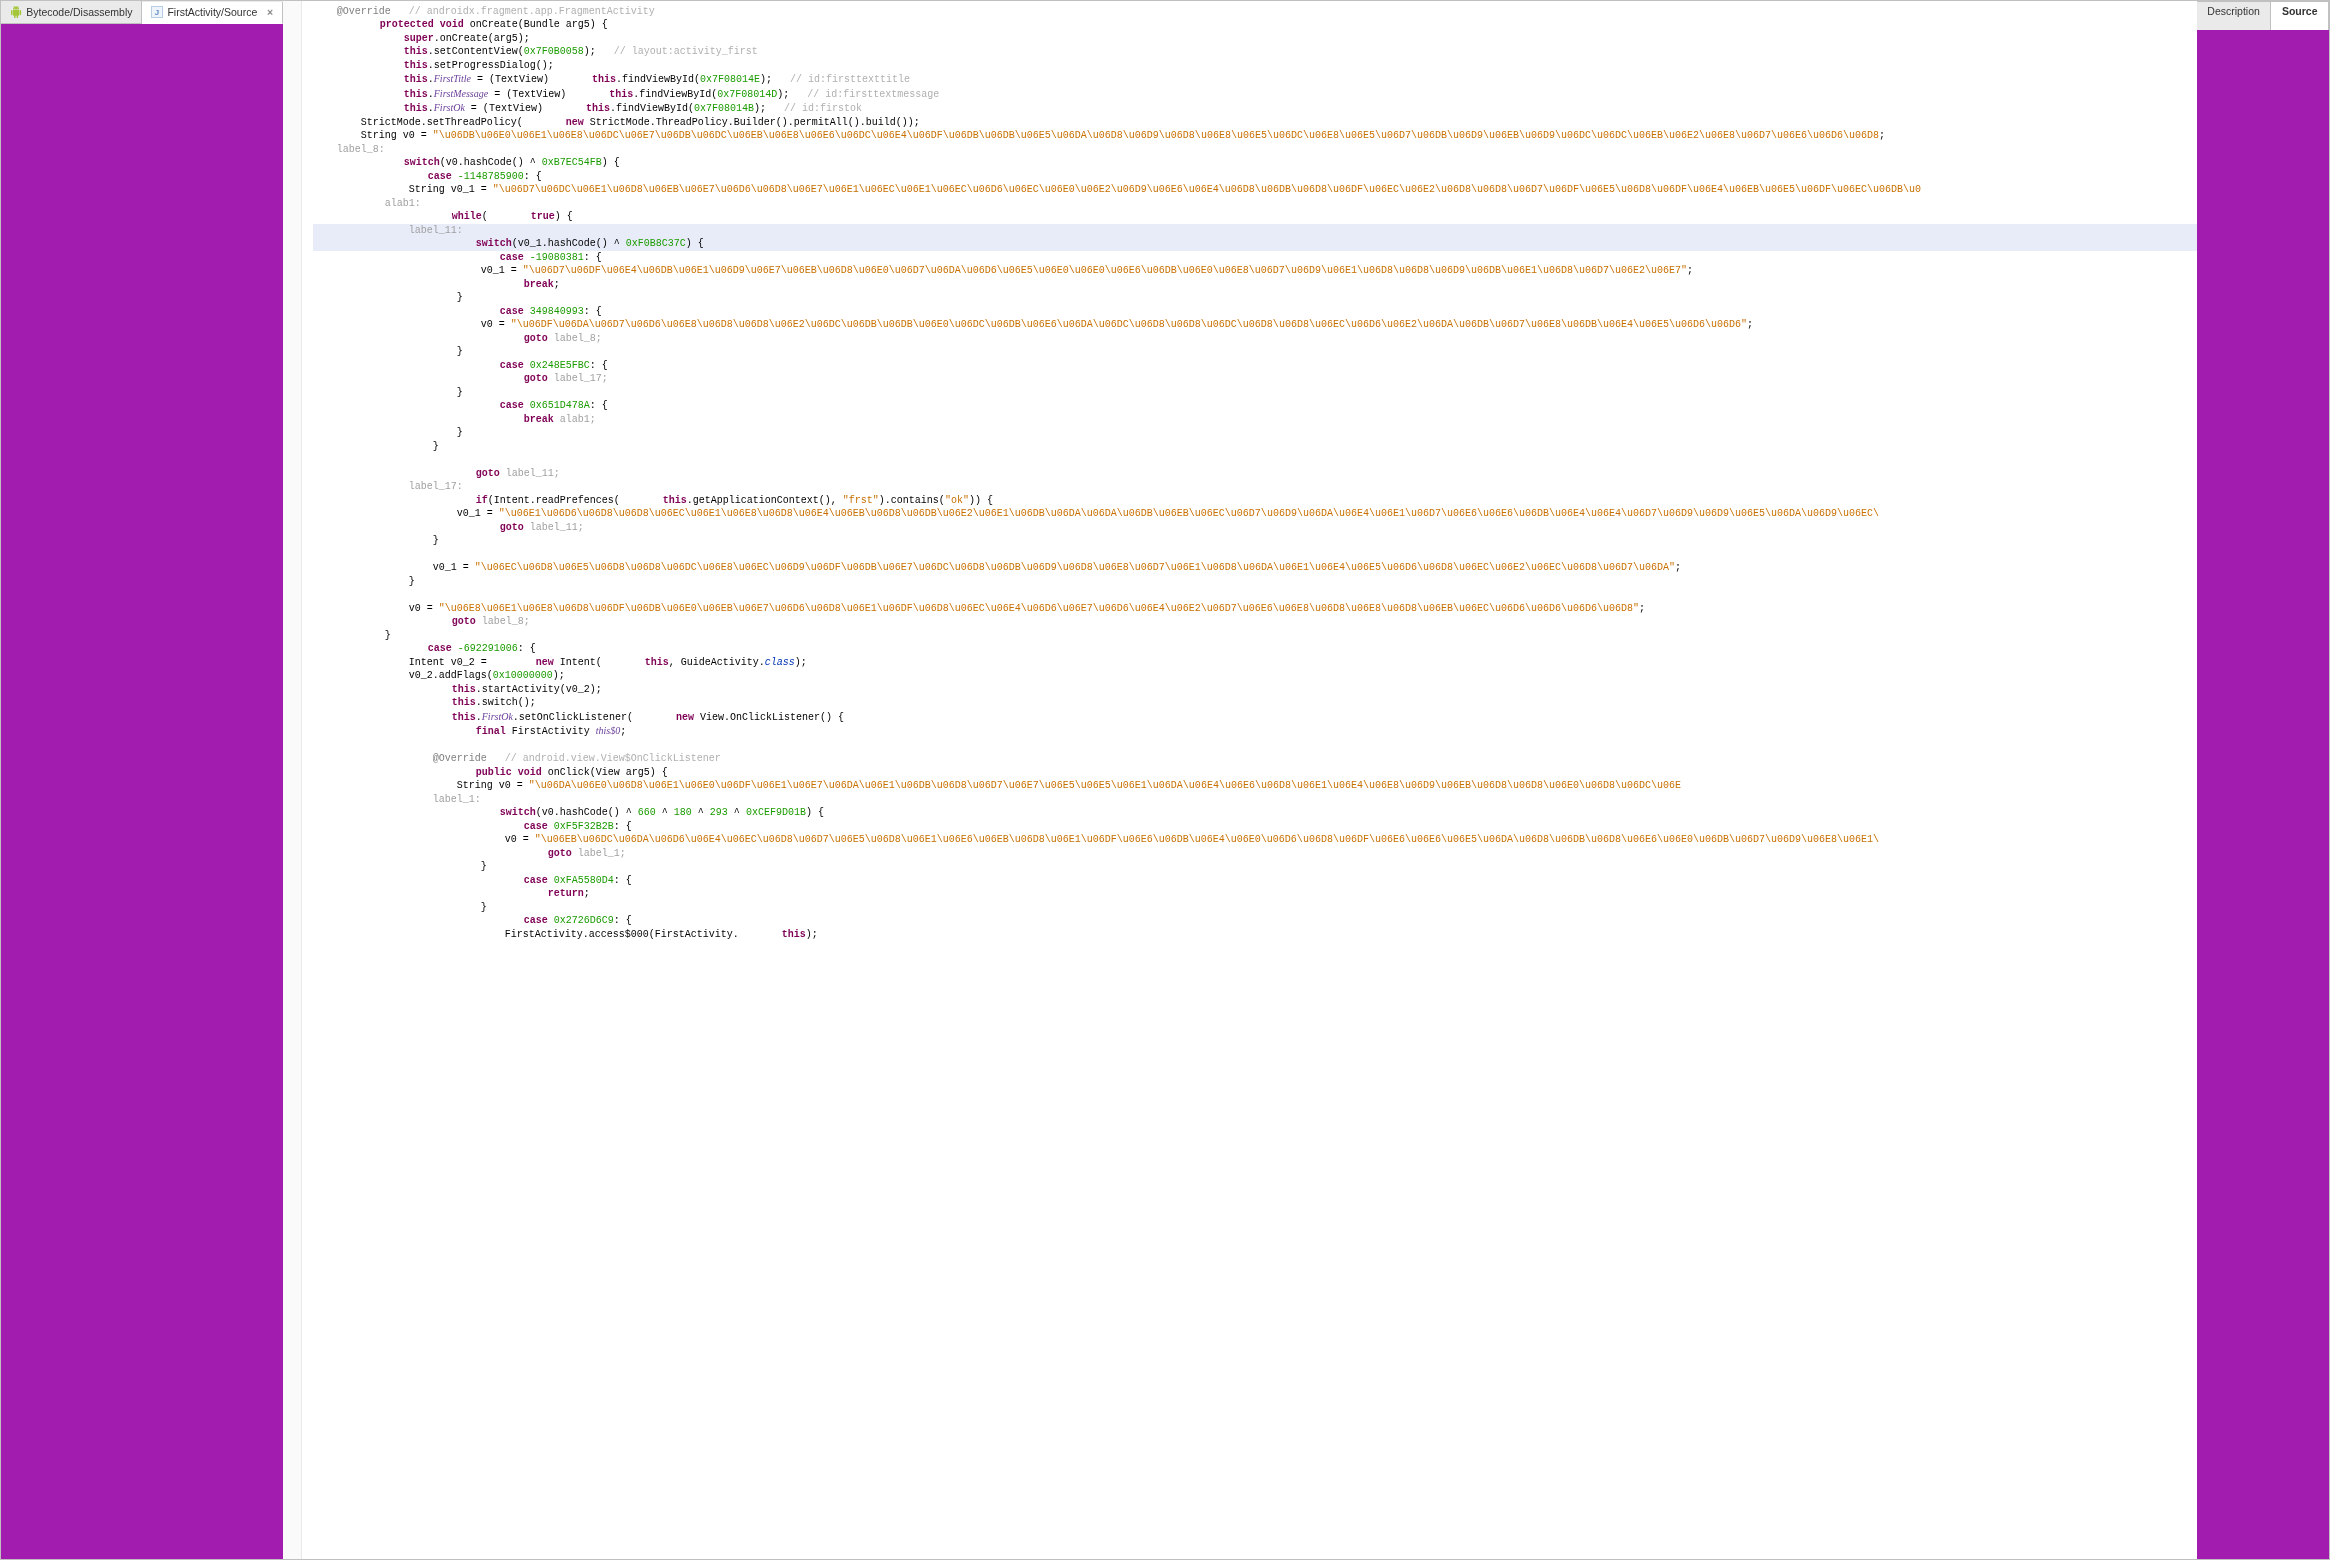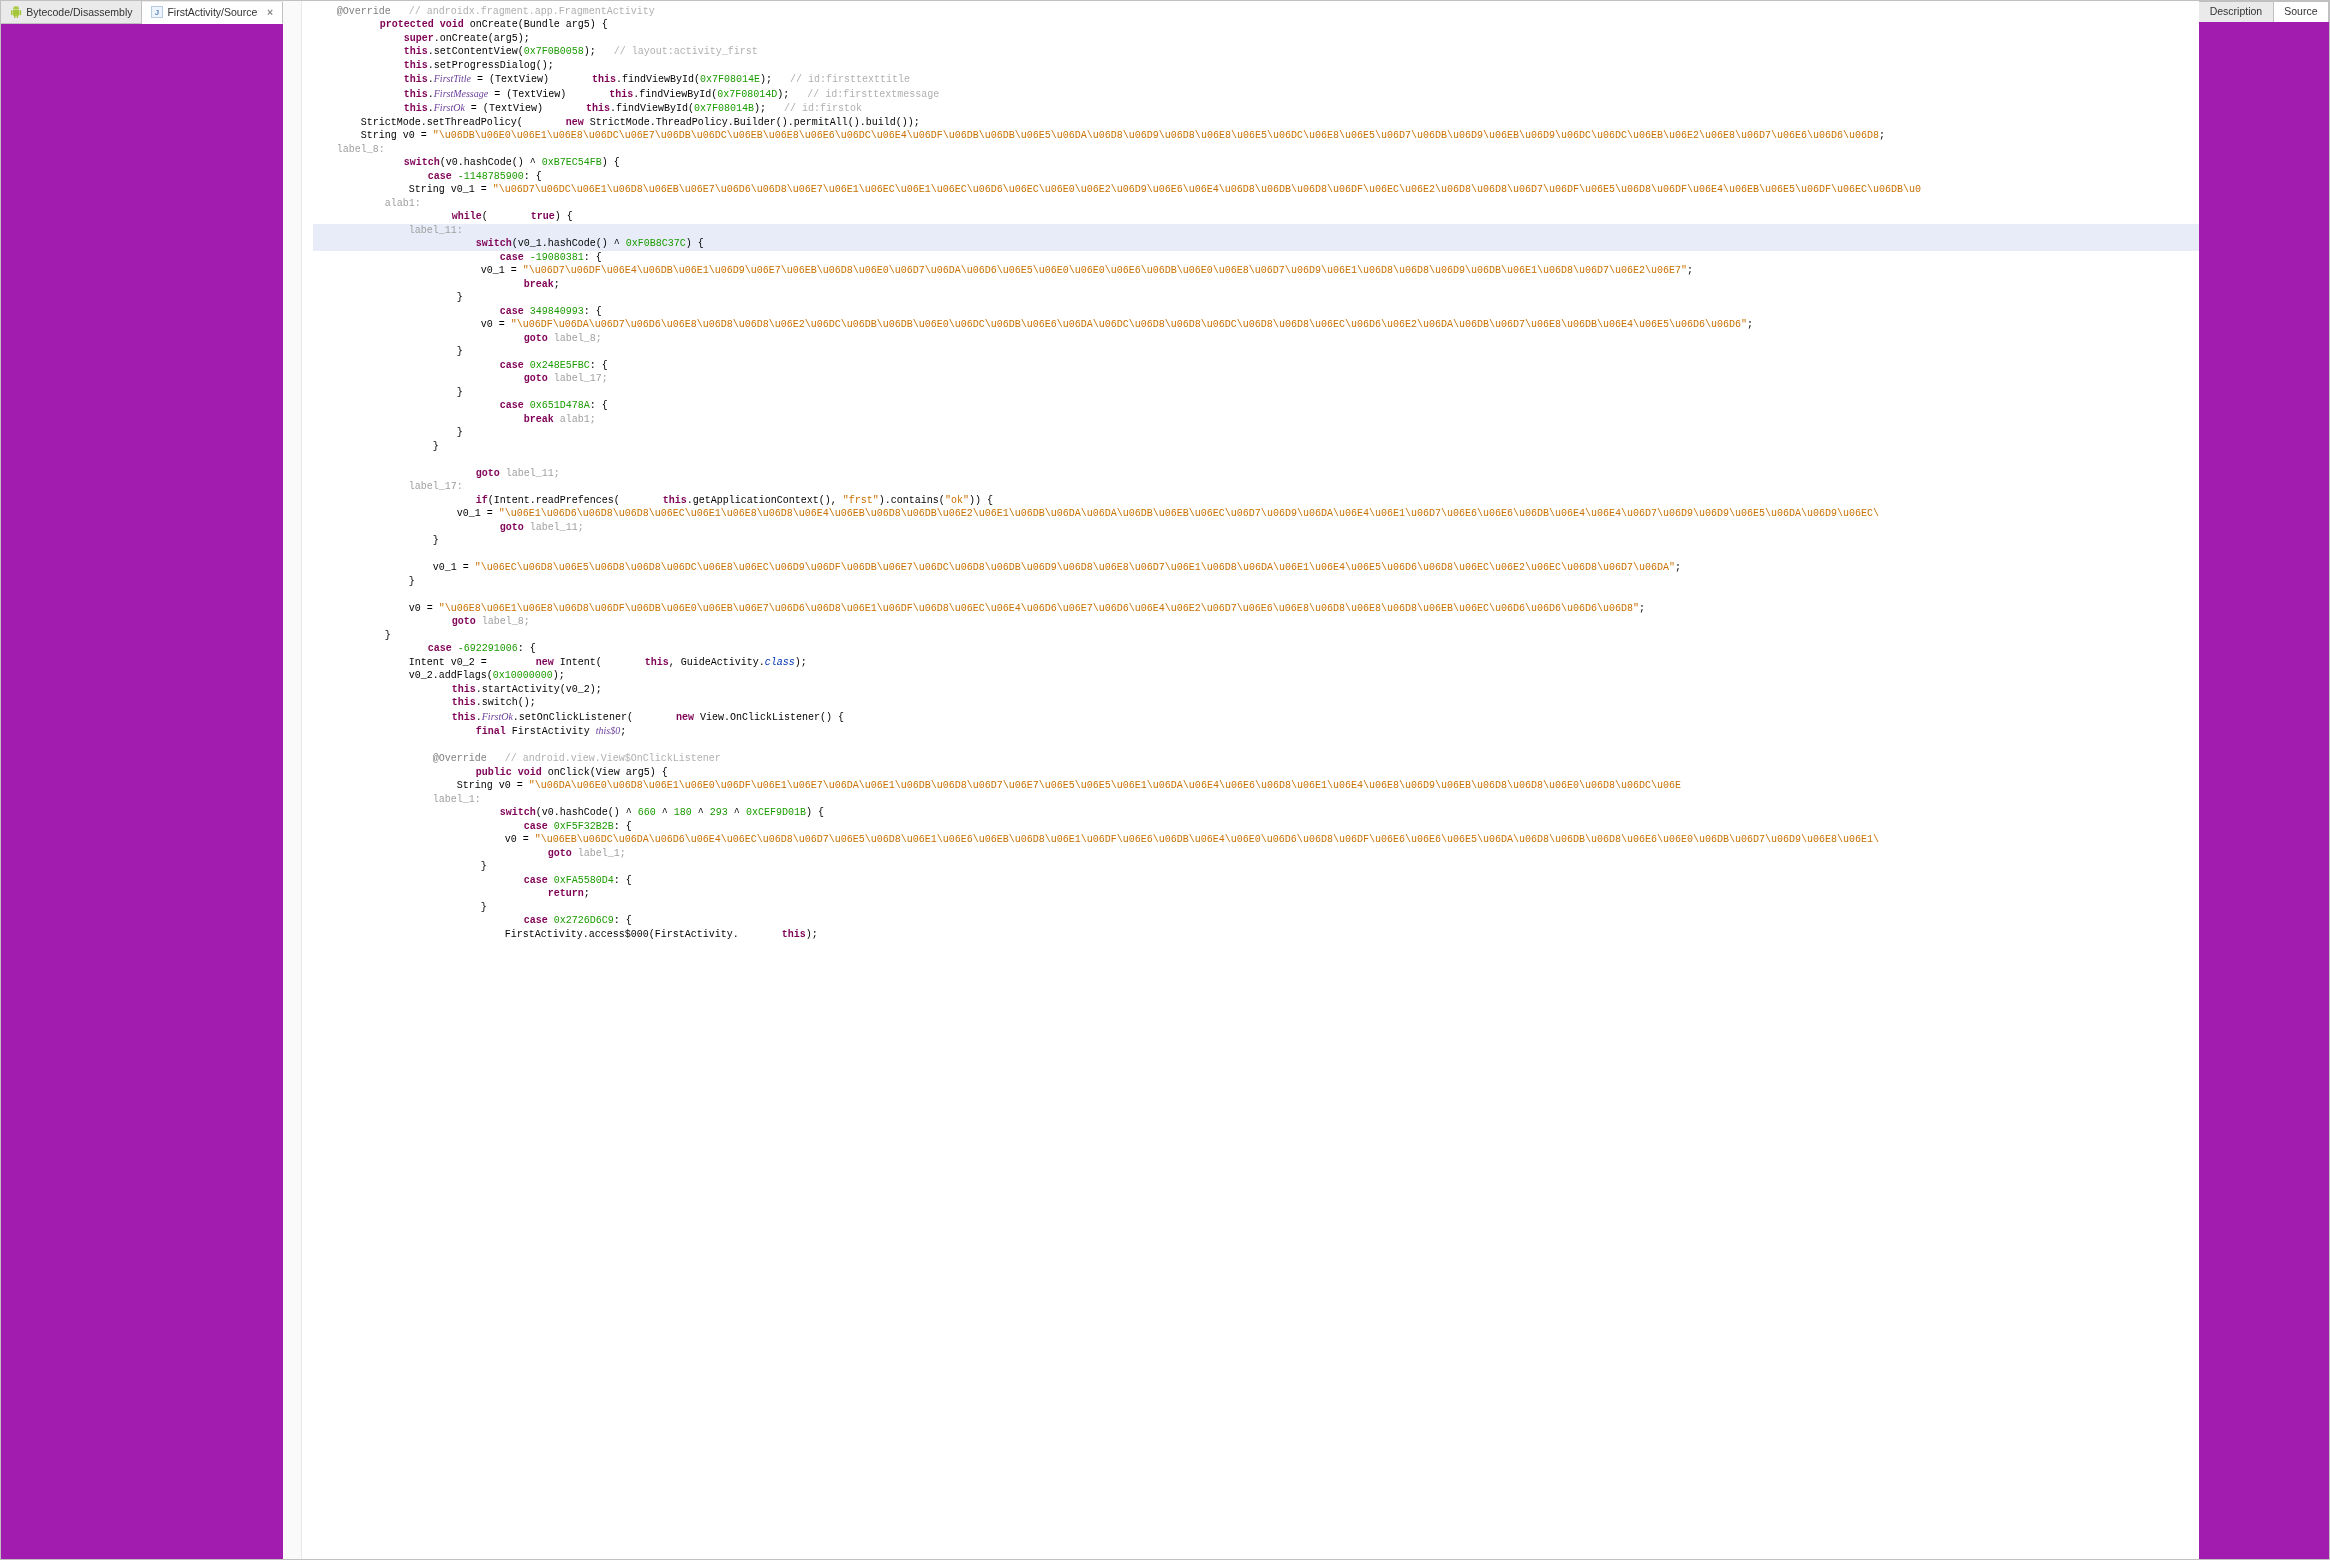--- a/index.html
+++ b/index.html
@@ -76,30 +76,30 @@
   .tok-type { color: #000; }
   .tok-str { color: #c87000; }
   .tok-num { color: #1a9b00; }
   .tok-field { color: #6a3e9a; font-style: italic; font-family: Liberation Serif, serif; }
   .tok-lbl { color: #a0a0a0; }
   .tok-const { color: #0033b3; font-style: italic; }
   .bottom-tabs {
     display: flex;
     border-top: 0.9px solid #c0c0c0;
     background: #eaeaea;
-    height: 21px;
+    height: 29px;
   }
   .bottom-tab {
     padding: 2.6px 10.5px;
     border-right: 0.9px solid #c0c0c0;
     background: #eaeaea;
     cursor: pointer;
     font-size: 10.5px;
   }
-  .bottom-tab.active { background: #fff; }
+  .bottom-tab.active { background: #fff; font-weight: bold; }
   .android-icon svg { width:12.2px; height:12.2px; }
   .java-icon {
     width:12.2px; height:12.2px;
     display:inline-flex; align-items:center; justify-content:center;
     font-size:7.9px; font-weight:bold;
     color:#5b8bc4;
     border:0.9px solid #b8cde4;
     background:#eef4fb;
   }
 </style>

